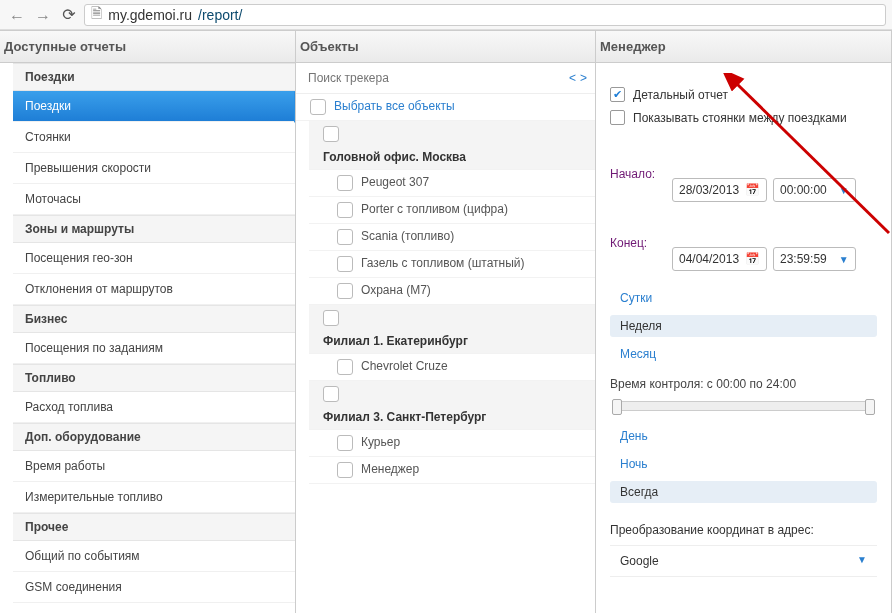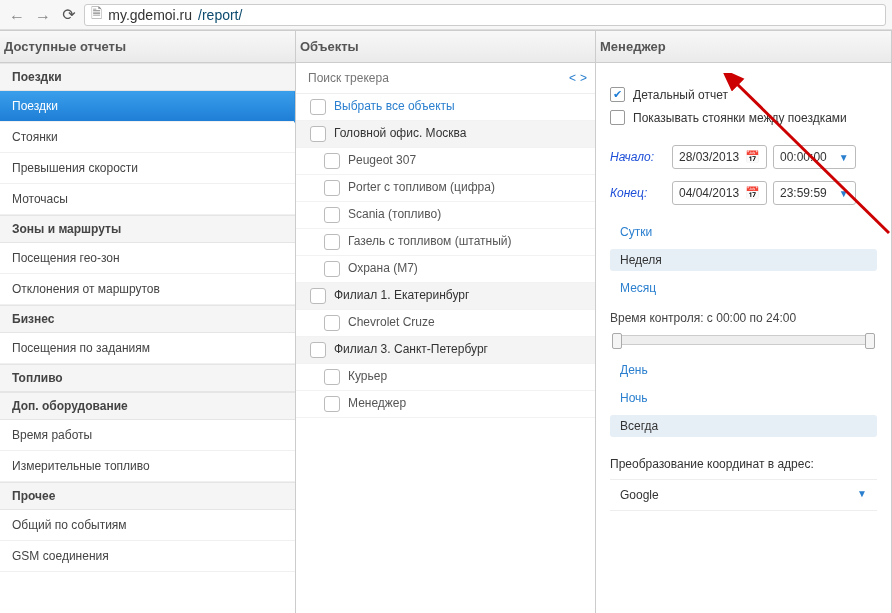--- a/index.html
+++ b/index.html
@@ -27,21 +27,21 @@
   .col-reports { width: 296px; }
   .col-objects { width: 300px; }
   .col-params { flex: 1; position: relative; }
 
   .col-header {
     background: linear-gradient(#f8f8f8, #eaeaea);
     border-bottom: 1px solid #ccc; padding: 8px 4px;
     font-size: 13px; font-weight: bold; color: #555;
   }
 
-  .col-body { overflow-y: auto; flex: 1; }
+  .col-body { overflow-y: auto; flex: 1; padding-left: 13px; }
 
   .group-head {
     background: #f5f5f5; border-top: 1px solid #e5e5e5; border-bottom: 1px solid #e5e5e5;
     padding: 6px 12px; font-weight: bold; color: #444; font-size: 12px;
   }
   .report-item {
     padding: 8px 12px; border-bottom: 1px solid #f0f0f0; color: #444; cursor: pointer;
     position: relative;
   }
   .report-item.selected {
@@ -61,41 +61,41 @@
   .search-wrap { flex: 1; }
   .search-input {
     width: 100%; border: none; outline: none; font-size: 12px; color: #555; padding: 4px 2px;
   }
   .pager-btn { color: #2a7fcf; font-size: 12px; padding: 0 2px; cursor: pointer; }
 
   .obj-row {
     display: flex; gap: 8px; padding: 5px 10px 5px 14px;
     border-bottom: 1px solid #f2f2f2;
   }
-  .obj-row.group-row { background: #f4f4f4; font-weight: normal; color: #333; }
+  .obj-row.group-row { background: #f4f4f4; font-weight: bold; color: #333; flex-direction: column; }
   .obj-row.link-row .obj-label { color: #2a7fcf; cursor: pointer; }
   .obj-row.child-row { padding-left: 28px; color: #555; }
   .chk {
     width: 16px; height: 16px; border: 1px solid #bbb; border-radius: 3px; background: #fff; flex: none;
   }
 
   .params-body { padding: 20px 14px; }
   .checkbox-row { display: flex; align-items: center; gap: 8px; padding: 4px 0; color: #333; }
   .chk2 {
     width: 15px; height: 15px; border: 1px solid #999; border-radius: 2px; display: inline-flex;
     align-items: center; justify-content: center; background: #fff; flex: none;
   }
   .chk2.checked { background: #fff; color: #1e7ed6; }
   .chk2.checked::after { content: "✔"; font-size: 11px; line-height: 1; }
 
   .date-row { display: flex; align-items: center; gap: 6px; padding: 6px 0; }
-  .field-label { width: 56px; color: #1d4ed8; font-style: italic; }
+  .field-label { width: 56px; color: #701a75; }
   .date-input, .time-input {
     border: 1px solid #bbb; border-radius: 3px; padding: 4px 6px; font-size: 12px; background: #fff;
-    display: inline-flex; align-items: center; gap: 6px;
+    display: inline-flex; align-items: center; gap: 6px; margin-top: 33px;
   }
   .date-input .cal { color: #2a7fcf; }
   .time-input .dd { color: #2a7fcf; font-size: 10px; margin-left: 6px; }
 
   .seg-row { display: flex; justify-content: center; gap: 6px; padding: 10px 0 6px; flex-direction: column; }
   .seg { padding: 4px 10px; border-radius: 3px; color: #2a7fcf; cursor: pointer; }
   .seg.active { background: #e6eef6; color: #333; }
 
   .control-label { padding: 6px 0 4px; color: #444; }
   .slider-track {
@@ -144,20 +144,21 @@
         <div class="report-item selected">Поездки</div>
         <div class="report-item">Стоянки</div>
         <div class="report-item">Превышения скорости</div>
         <div class="report-item">Моточасы</div>
         <div class="group-head">Зоны и маршруты</div>
         <div class="report-item">Посещения гео-зон</div>
         <div class="report-item">Отклонения от маршрутов</div>
         <div class="group-head">Бизнес</div>
         <div class="report-item">Посещения по заданиям</div>
         <div class="group-head">Топливо</div>
+        <div class="report-item">Расход топлива</div>
         <div class="group-head">Доп. оборудование</div>
         <div class="report-item">Время работы</div>
         <div class="report-item">Измерительные топливо</div>
         <div class="group-head">Прочее</div>
         <div class="report-item">Общий по событиям</div>
         <div class="report-item">GSM соединения</div>
       </div>
   </div>
 
   <div class="col col-objects">

